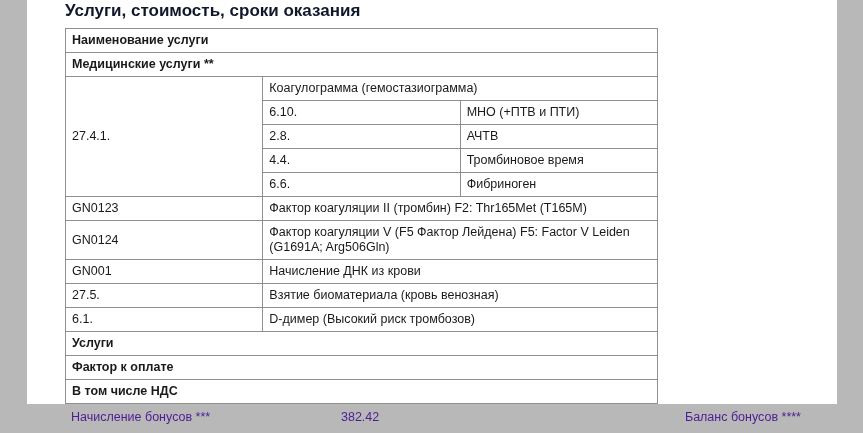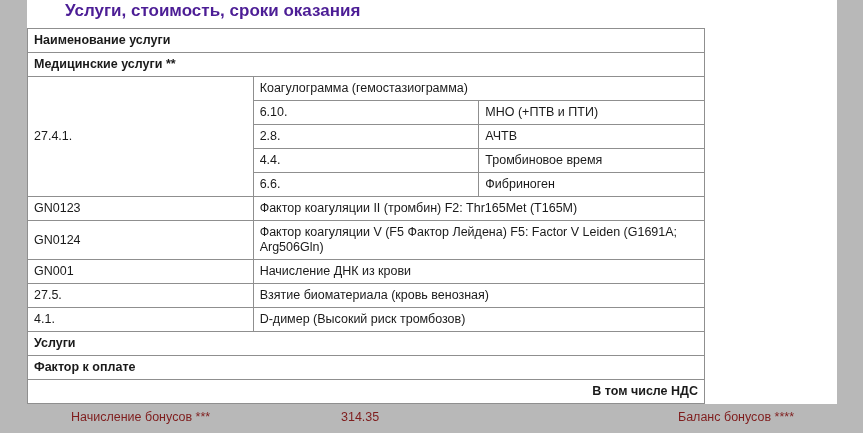--- a/index.html
+++ b/index.html
@@ -18,69 +18,69 @@
     left: 27px;
     top: 0;
     width: 810px;
     height: 404px;
     background: #ffffff;
     box-sizing: border-box;
   }
   .page-title {
     font-size: 17px;
     font-weight: bold;
-    color: #4c1d95;
+    color: #0f172a;
     padding: 0 0 6px 38px;
     margin: 0;
     line-height: 22px;
     height: 22px;
     overflow: hidden;
   }
   table.doc {
     border-collapse: collapse;
-    width: 678px;
+    width: 593px;
+    margin-left: 38px;
     table-layout: fixed;
   }
   table.doc td {
     border: 1px solid #8f8f8f;
     font-size: 12.5px;
     color: #1a1a1a;
     padding: 4px 6px 4px 6px;
     vertical-align: middle;
     line-height: 15px;
     height: 17px;
     box-sizing: border-box;
     background: #ffffff;
   }
   td.head-cell {
     font-weight: bold;
     background: #eeeeee;
   }
   td.bold-cell {
     font-weight: bold;
-    text-align: right;
   }
   td.code-col {
     width: 72px;
   }
   td.sub-col {
     width: 90px;
   }
   .bonus-row {
     margin-left: 38px;
     width: 736px;
     display: flex;
     font-size: 12.5px;
-    color: #7f1d1d;
+    color: #4c1d95;
     padding-top: 6px;
     box-sizing: border-box;
   }
   .bonus-left { width: 270px; padding-left: 6px; }
   .bonus-mid  { width: 270px; }
-  .bonus-right{ flex: 1; text-align: center; padding-left: 60px;}
+  .bonus-right{ flex: 1; text-align: right; padding-left: 60px;}
   .nowrap { white-space: nowrap; overflow: hidden; text-overflow: clip; }
 </style>
 </head>
 <body>
 
 <div class="page">
 
   <h1 class="page-title nowrap">Услуги, стоимость, сроки оказания</h1>
 
   <table class="doc">
@@ -123,35 +123,35 @@
       </tr>
       <tr>
         <td class="code-col">GN001</td>
         <td colspan="2">Начисление ДНК из крови</td>
       </tr>
       <tr>
         <td class="code-col">27.5.</td>
         <td colspan="2">Взятие биоматериала (кровь венозная)</td>
       </tr>
       <tr>
-        <td class="code-col">4.1.</td>
+        <td class="code-col">6.1.</td>
         <td colspan="2">D-димер (Высокий риск тромбозов)</td>
       </tr>
 
       <tr>
         <td class="head-cell" colspan="3">Услуги</td>
       </tr>
       <tr>
         <td class="head-cell" colspan="3">Фактор к оплате</td>
       </tr>
       <tr>
         <td class="bold-cell" colspan="3">В том числе НДС</td>
       </tr>
     </tbody>
   </table>
 
   <div class="bonus-row">
     <div class="bonus-left">Начисление бонусов ***</div>
-    <div class="bonus-mid">314.35</div>
+    <div class="bonus-mid">382.42</div>
     <div class="bonus-right">Баланс бонусов ****</div>
   </div>
 
 </div>
 
 </body></html>

